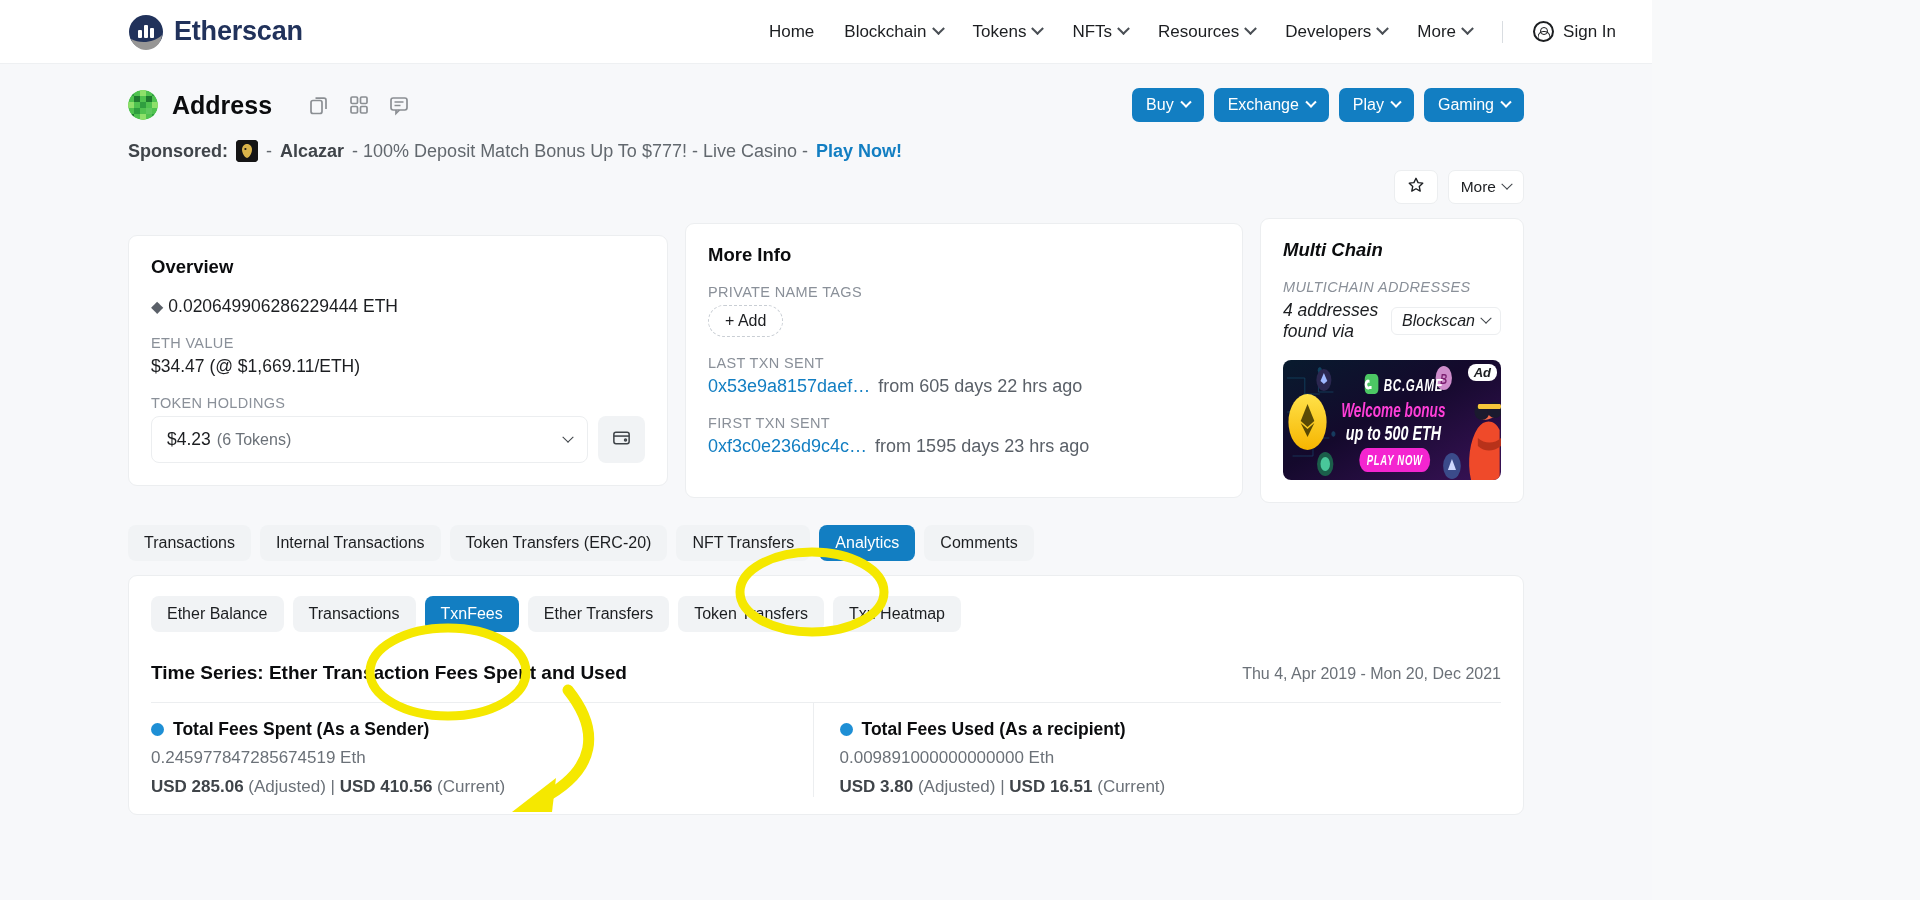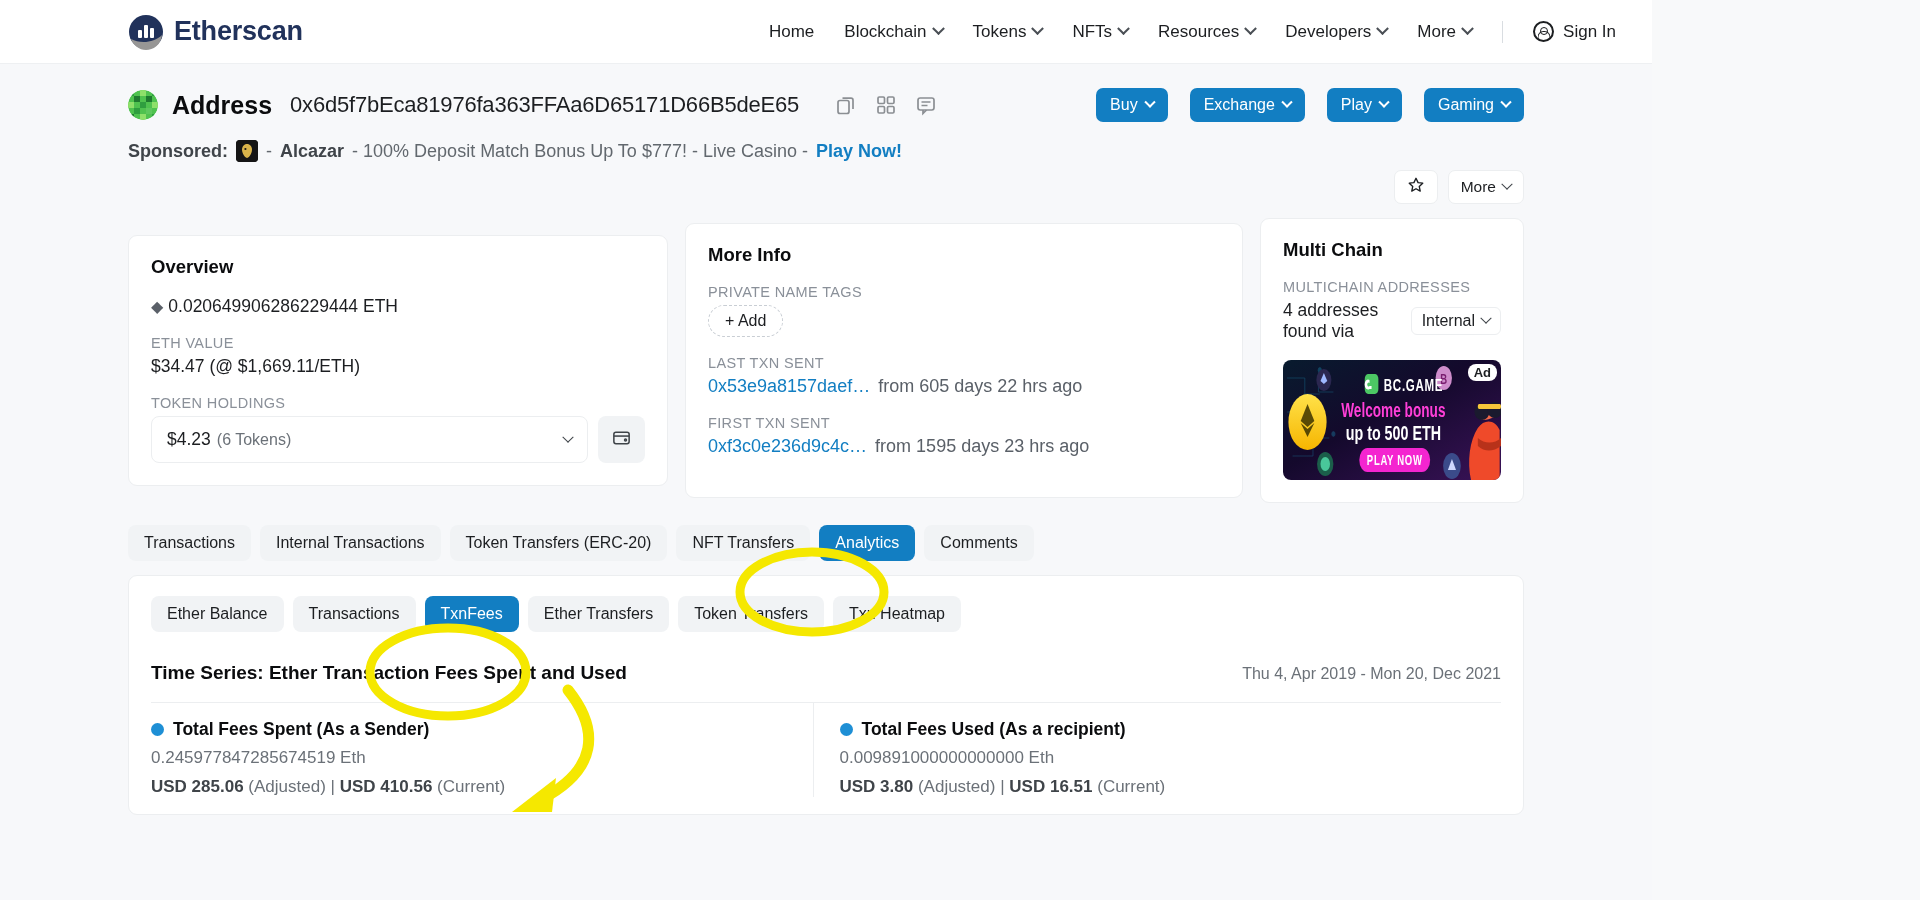--- a/index.html
+++ b/index.html
@@ -33,21 +33,21 @@
   .user-icon::before { content:""; position:absolute; left:50%; bottom:1px; transform:translateX(-50%); width:11px; height:7px; border:1.6px solid #1c1e21; border-bottom:none; border-radius:6px 6px 0 0; }
 
   
   .addr-bar { display:flex; align-items:center; padding: 24px 128px 0 128px; }
   .addr-left { display:flex; align-items:center; gap:14px; }
   .identicon { width: 30px; height: 30px; border-radius: 50%; overflow:hidden; }
   .addr-title { font-size: 25px; font-weight: 700; color: #0b0c0e; }
   .addr-hash { font-size: 22px; color: #1c1e21; font-weight: 400; margin-left: 4px; letter-spacing: -0.2px; }
   .hdr-icons { display:flex; align-items:center; gap: 18px; margin-left: 22px; }
   .hicon { width: 22px; height: 22px; cursor:pointer; opacity: .62; }
-  .addr-right { margin-left:auto; display:flex; gap:22px;padding-left:48px; }
+  .addr-right { margin-left:auto; display:flex; gap:10px;padding-left:48px; }
   .btn-blue {
     background:#127ec2; color:#fff; font-size:16px; font-weight:500;
     border-radius:7px; padding:8px 14px; display:flex; align-items:center; gap:8px;
     cursor:pointer; white-space:nowrap; border:none;
   }
   .caret-w { width:8px; height:8px; border-right:2px solid #fff; border-bottom:2px solid #fff; transform: rotate(45deg) translate(-2px,-2px); }
 
   
   .sponsored { padding: 18px 128px 0 128px; display:flex; align-items:center; gap:8px; font-size:18px; }
   .sp-label { font-weight:700; color:#3f4449; }
@@ -59,21 +59,21 @@
   
   .fav-row { display:flex; justify-content:flex-end; padding: 8px 128px 0 128px; gap:10px; }
   .sq-btn { background:#fff; border:1px solid #eceef0; border-radius:7px; height:34px; min-width:38px; display:flex; align-items:center; justify-content:center; cursor:pointer; font-size:15.5px; color:#1c1e21; gap:7px; padding:0 12px;}
   .caret-d { width:8px; height:8px; border-right:1.8px solid #3f4449; border-bottom:1.8px solid #3f4449; transform: rotate(45deg) translate(-2px,-2px); }
 
   
   .cards { display:flex; gap:17px; padding: 14px 128px 0 128px; align-items:center; }
   .card { background:#fff; border:1px solid #eceef0; border-radius:9px; padding: 20px 22px 22px 22px; }
   .card-a { width: 540px; }
   .card-b { width: 558px; }
-  .card-c { flex:1; }
+  .card-c { flex:1;font-style:italic; }
   .card-title { font-size:18.5px; font-weight:700; color:#0b0c0e; margin-bottom: 18px; }
   .lbl { font-size:14.5px; color:#8a9099; letter-spacing:.35px; margin-bottom:5px; text-transform:uppercase; }
   .val { font-size:17.5px; color:#1c1e21; margin-bottom:18px; display:flex; align-items:center; gap:5px;}
   .eth-glyph { font-size:16px; color:#5a6068; }
   .sel-row { display:flex; gap:10px; align-items:center; }
   .select {
     flex:1; height:47px; border:1px solid #eceef0; border-radius:8px; background:#fff;
     display:flex; align-items:center; padding: 0 15px; font-size:17.5px; color:#1c1e21; cursor:pointer;
   }
   .select .toks { color:#6b7178; font-size:16px; margin-left:6px; }
@@ -191,21 +191,20 @@
             <rect x="24" y="12" width="6" height="6" fill="#8fe06a"></rect>
             <rect x="6" y="18" width="6" height="6" fill="#2f9e3f"></rect>
             <rect x="18" y="18" width="6" height="6" fill="#5ec75e"></rect>
             <rect x="0" y="24" width="6" height="6" fill="#1f7a2f"></rect>
             <rect x="12" y="24" width="6" height="6" fill="#8fe06a"></rect>
             <rect x="24" y="24" width="6" height="6" fill="#2f9e3f"></rect>
           </g>
         </svg>
       </span>
       <span class="addr-title">Address</span>
-      <span class="addr-hash">0x6d5f7bEca81976fa363FFAa6D65171D66B5deE65</span>
       <div class="hdr-icons">
         <span class="hicon">
           <svg viewBox="0 0 22 22" width="22" height="22" fill="none" stroke="#4a4f55" stroke-width="1.7">
             <rect x="3" y="6.5" width="11" height="13" rx="2"></rect>
               <path d="M7.5 4.2h8.5a2 2 0 0 1 2 2V15"></path>
           </svg>
         </span>
         <span class="hicon">
           <svg viewBox="0 0 22 22" width="22" height="22" fill="none" stroke="#4a4f55" stroke-width="1.7">
             <rect x="3" y="3" width="6.5" height="6.5" rx="1.2"></rect>
@@ -318,21 +317,21 @@
         <span>from 1595 days 23 hrs ago</span>
       </div>
     </div>
 
     <div class="card card-c">
       <div class="card-title">Multi Chain</div>
       <div class="lbl">MULTICHAIN ADDRESSES</div>
       <div class="mc-line">
         <span>4 addresses found via</span>
         <span class="chip-sm">
-          <span>Internal</span>
+          <span>Blockscan</span>
           <i class="caret-d"></i>
         </span>
       </div>
       <div class="ad-wrap">
         <span class="ad-badge">Ad</span>
         <svg viewBox="0 0 320 120" width="100%" height="120" preserveAspectRatio="none">
           <defs>
             <linearGradient id="adbg" x1="0" y1="0" x2="1" y2="1">
               <stop offset="0%" stop-color="#081b2e"></stop>
                 <stop offset="45%" stop-color="#14092c"></stop>

